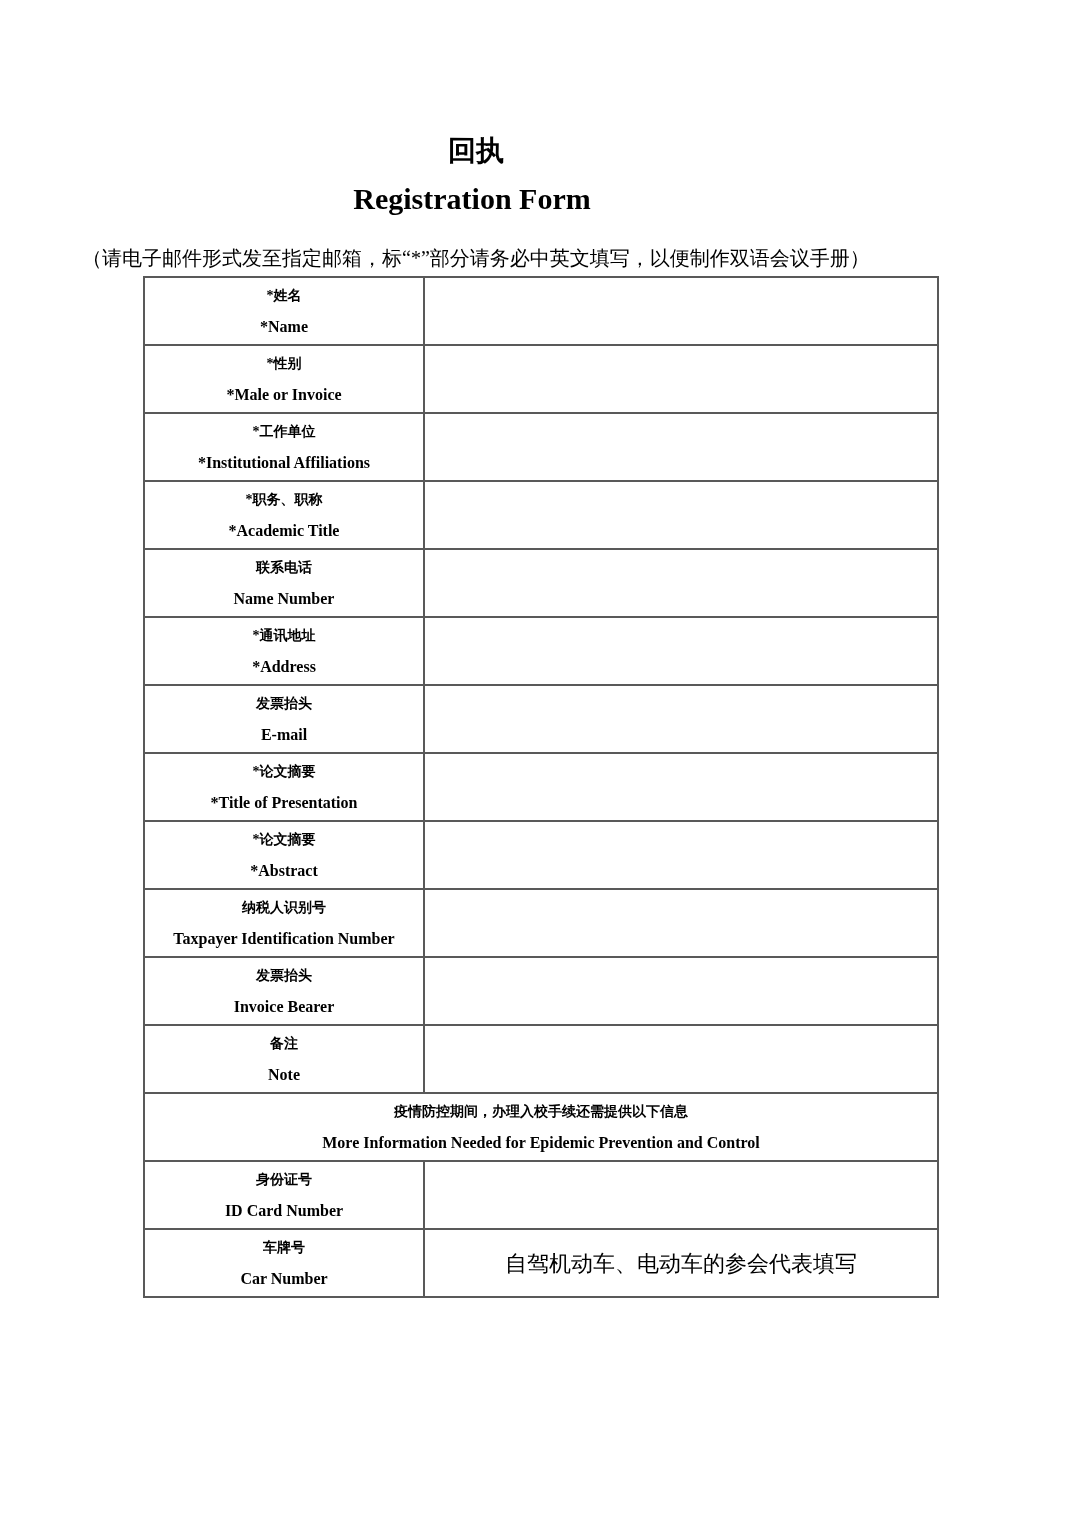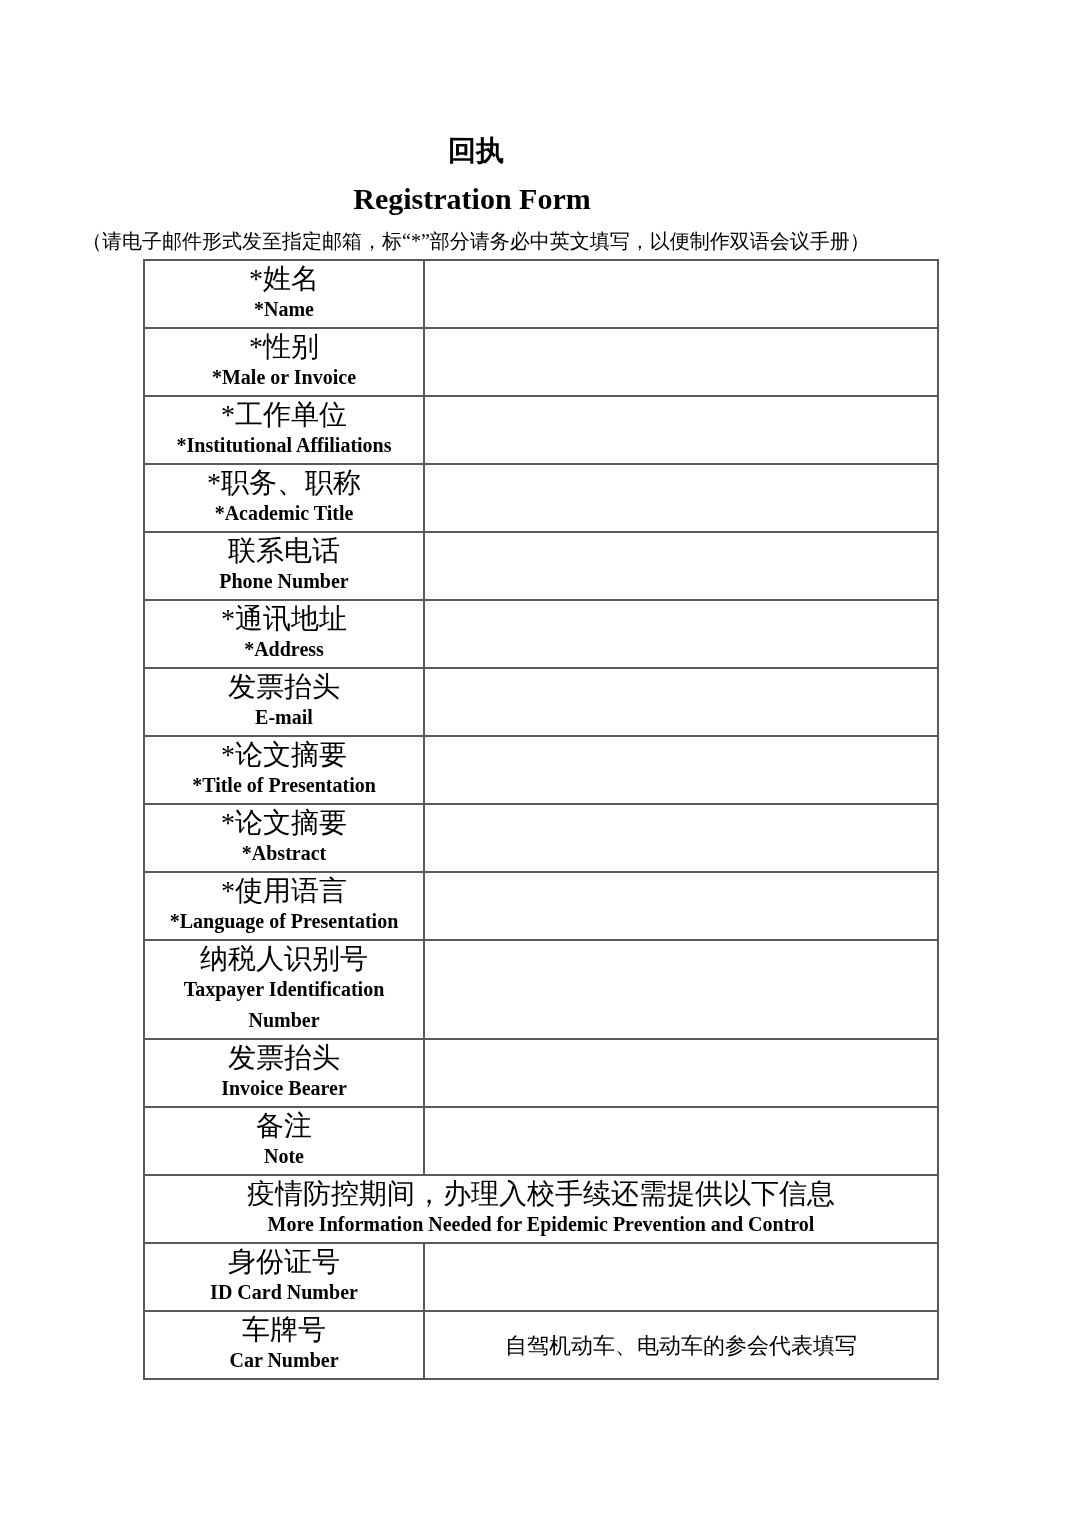--- a/index.html
+++ b/index.html
@@ -25,21 +25,21 @@
     font-weight: bold;
   }
   .title-en {
     margin: 10px 8px 0 0;
     text-align: center;
     font-size: 30px;
     line-height: 40px;
     font-weight: bold;
   }
   .note {
-    margin: 9px 0 5px 0;
+    margin: 26px 0 5px 0;
     text-align: center;
     font-size: 20px;
     line-height: 26px;
     font-weight: normal;
   }
   table.reg-table {
     border-collapse: collapse;
     margin-left: 143px;
     width: 794px;
     table-layout: fixed;
@@ -48,26 +48,26 @@
     border: 2px solid #595959;
     vertical-align: middle;
     text-align: center;
     padding: 2px 8px;
     box-sizing: border-box;
   }
   td.label-cell { width: 280px; height: 67px; }
   td.value-cell { width: 514px; height: 67px; }
   td.section-cell { height: 67px; margin-top: 28px; }
   .cn {
-    font-size: 28px;
+    font-size: 14px;
     line-height: 31px;
-    font-weight: normal;
+    font-weight: bold;
   }
   .en {
-    font-size: 20px;
+    font-size: 16px;
     line-height: 31px;
     font-weight: bold;
   }
   .value-text {
     font-size: 22px;
     line-height: 31px;
   }
 </style>
 </head>
 <body>
@@ -102,21 +102,21 @@
         <tr>
           <td class="label-cell">
             <div class="cn">*职务、职称</div>
             <div class="en">*Academic Title</div>
           </td>
           <td class="value-cell"></td>
         </tr>
         <tr>
           <td class="label-cell">
             <div class="cn">联系电话</div>
-            <div class="en">Phone Number</div>
+            <div class="en">Name Number</div>
           </td>
           <td class="value-cell"></td>
         </tr>
         <tr>
           <td class="label-cell">
             <div class="cn">*通讯地址</div>
             <div class="en">*Address</div>
           </td>
           <td class="value-cell"></td>
         </tr>
@@ -131,27 +131,20 @@
           <td class="label-cell">
             <div class="cn">*论文摘要</div>
             <div class="en">*Title of Presentation</div>
           </td>
           <td class="value-cell"></td>
         </tr>
         <tr>
           <td class="label-cell">
             <div class="cn">*论文摘要</div>
             <div class="en">*Abstract</div>
-          </td>
-          <td class="value-cell"></td>
-        </tr>
-        <tr>
-          <td class="label-cell">
-            <div class="cn">*使用语言</div>
-            <div class="en">*Language of Presentation</div>
           </td>
           <td class="value-cell"></td>
         </tr>
         <tr>
           <td class="label-cell">
             <div class="cn">纳税人识别号</div>
             <div class="en">Taxpayer Identification Number</div>
           </td>
           <td class="value-cell"></td>
         </tr>

